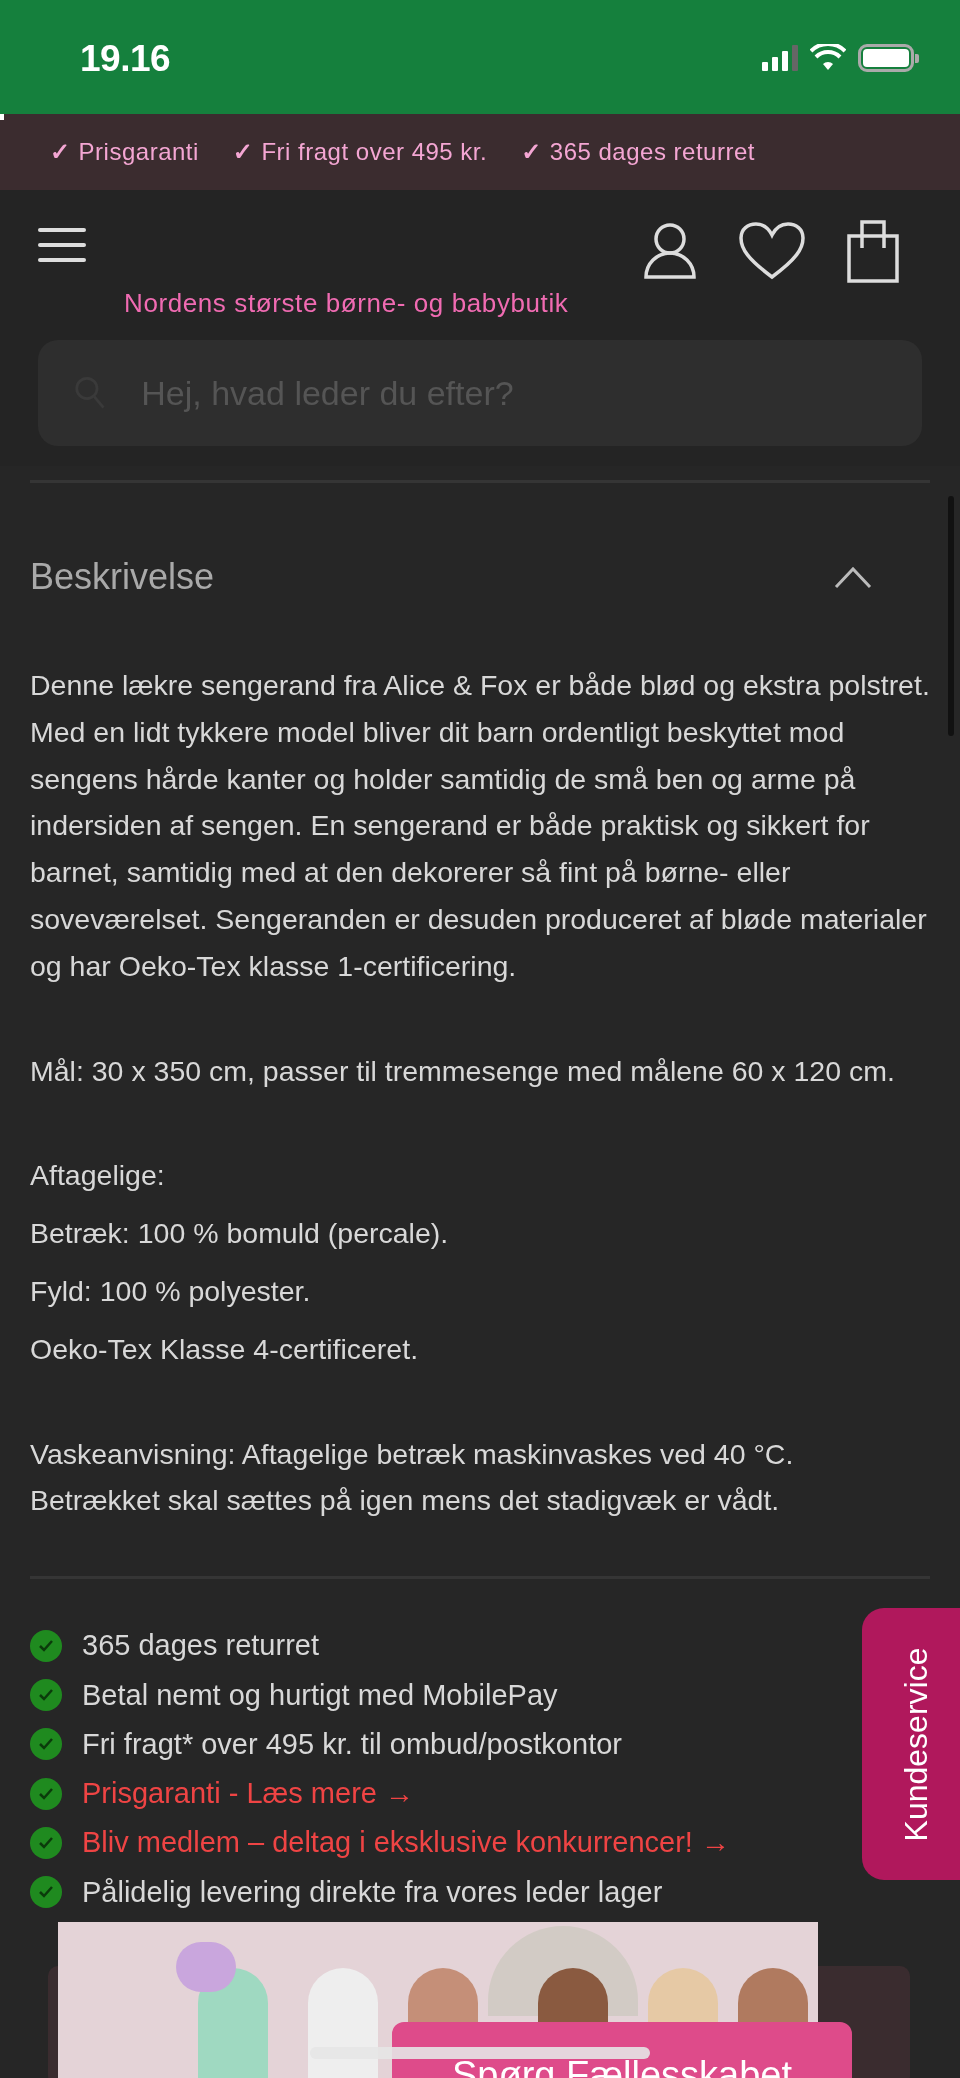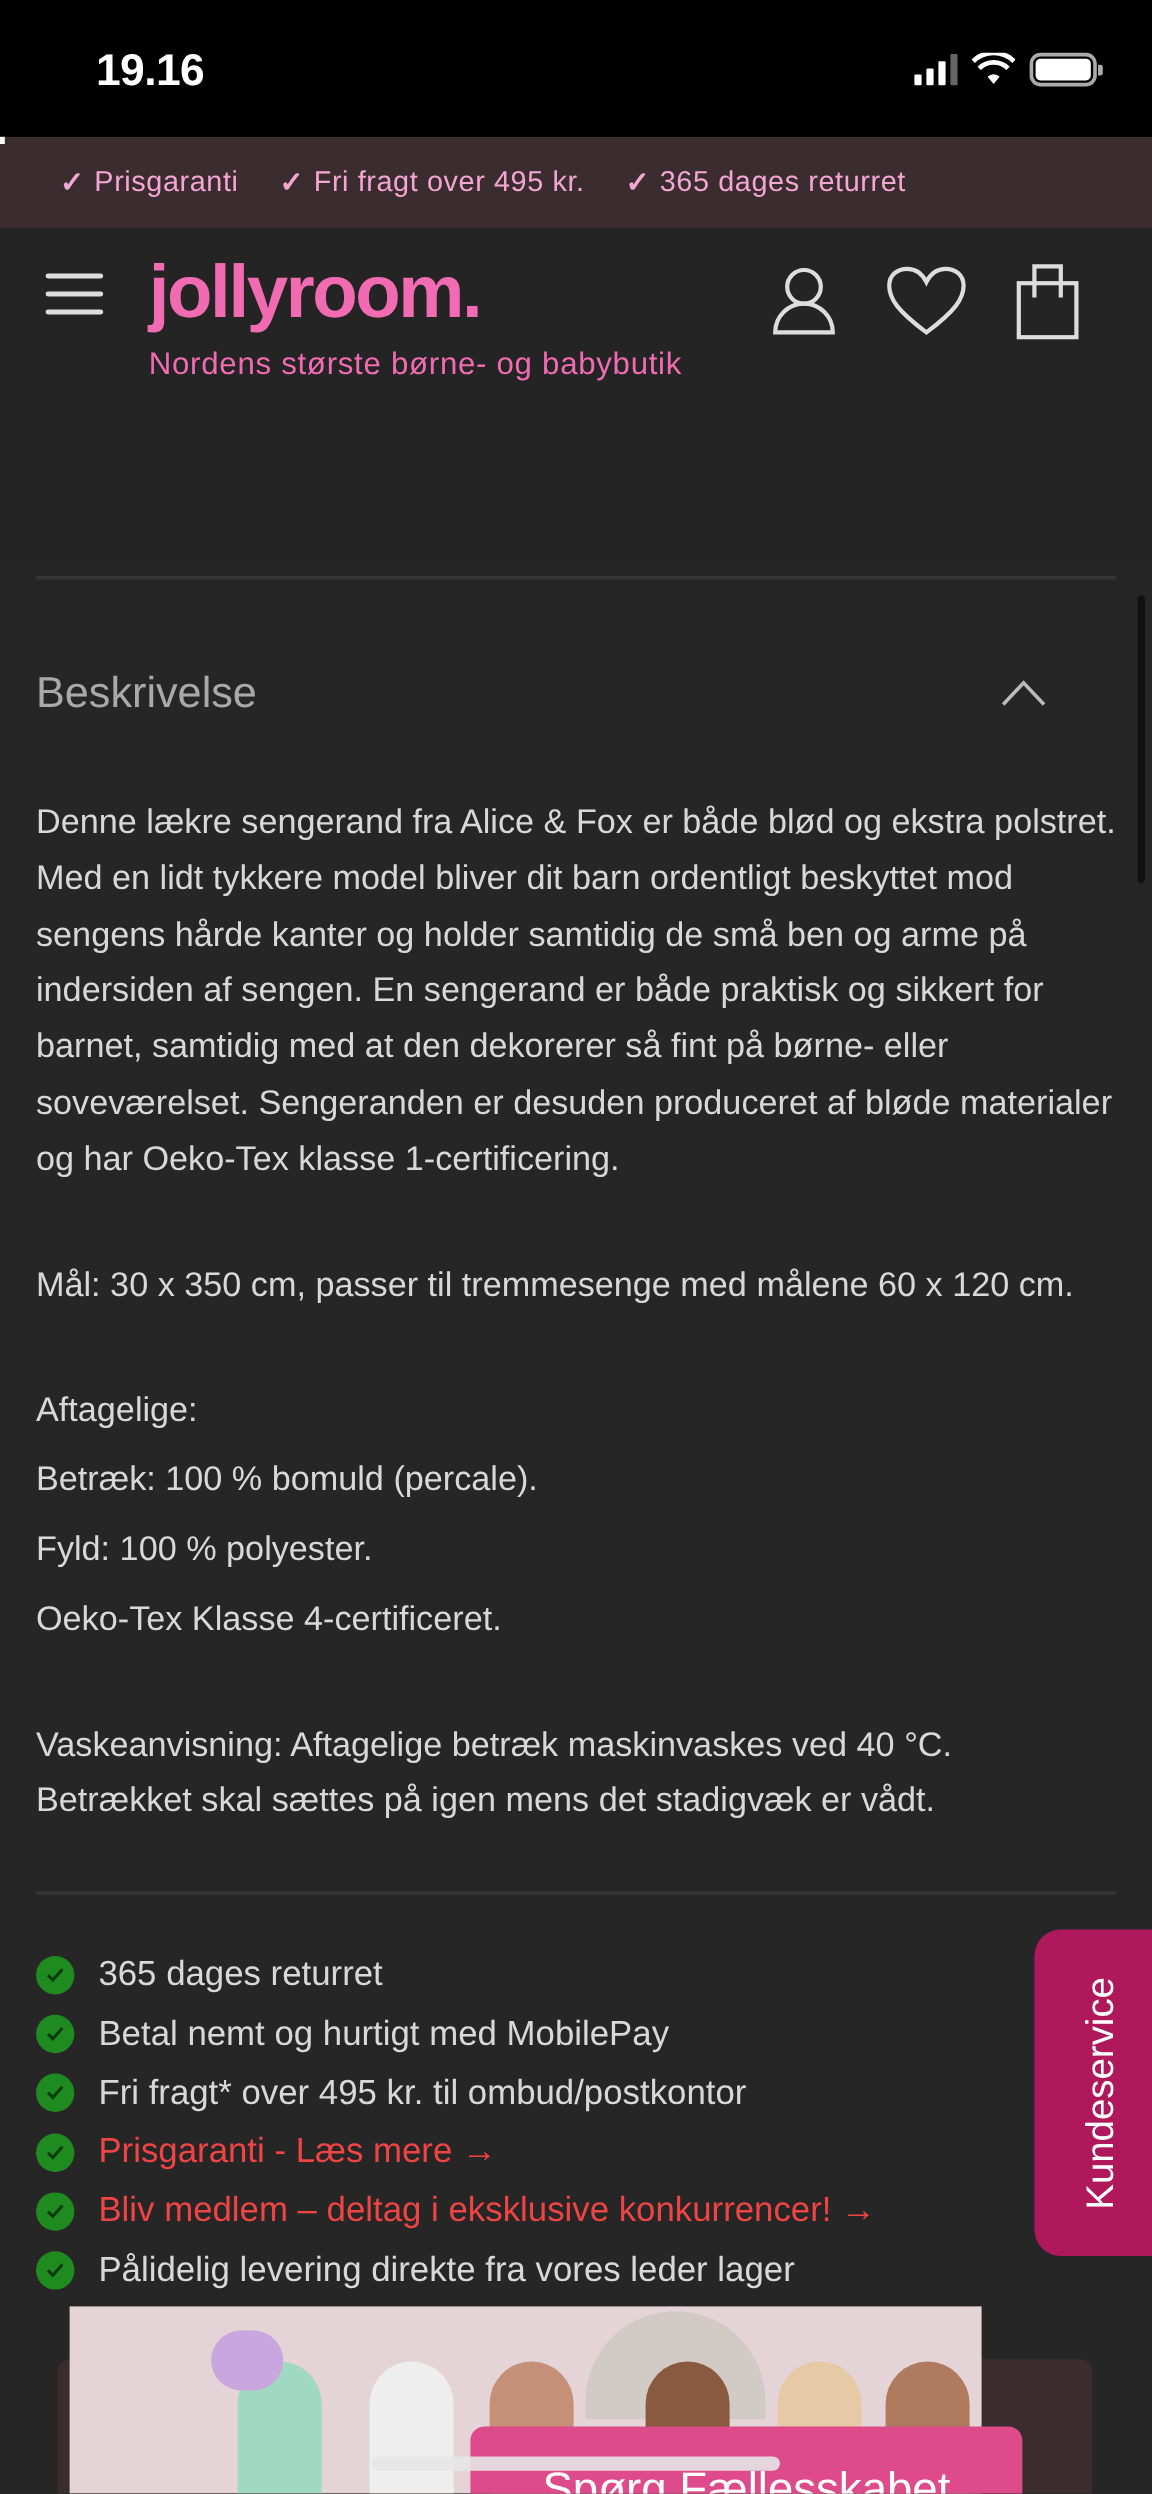--- a/index.html
+++ b/index.html
@@ -1,19 +1,19 @@
 <!DOCTYPE html>
 <html><head>
 <meta charset="utf-8">
 <style>
   * { box-sizing: border-box; margin: 0; padding: 0; }
   html, body { width: 960px; height: 2078px; overflow: hidden; background: #262626; }
   body { font-family: "Liberation Sans", sans-serif; color: #dcdcdc; position: relative; }
 
-  .status-bar { height: 114px; background: #000000; position: relative; }
+  .status-bar { height: 114px; background: #15803d; position: relative; }
   .status-time { position: absolute; left: 80px; top: 38px; font-size: 37px; font-weight: bold; color: #fff; letter-spacing: -0.5px; }
   .status-icons { position: absolute; right: 46px; top: 44px; display: flex; align-items: center; gap: 12px; }
   .signal { display: flex; align-items: flex-end; gap: 4px; height: 26px; }
   .signal span { width: 6px; background: #fff; border-radius: 1px; }
   .signal span.dim { background: #666; }
   .battery { width: 56px; height: 28px; border: 3px solid #aaa; border-radius: 9px; padding: 2px; position: relative; }
   .battery-fill { width: 100%; height: 100%; background: #fff; border-radius: 4px; }
   .battery::after { content: ""; position: absolute; right: -8px; top: 7px; width: 4px; height: 9px; background: #aaa; border-radius: 0 2px 2px 0; }
 
   .usp-bar { height: 76px; background: #3b2c2f; display: flex; align-items: center; padding-left: 50px; gap: 34px; }
@@ -97,34 +97,40 @@
     <span>365 dages returret</span>
   </div>
 </div>
 
 <div class="header">
   <div class="hamburger">
       <span></span>
       <span></span>
       <span></span>
     </div>
-  <div class="logo">jollyroom.</div>
   <div class="tagline">Nordens største børne- og babybutik</div>
   <div class="header-icons">
     <svg width="56" height="60" viewBox="0 0 56 60">
       <circle cx="28" cy="18" r="14" stroke="#ddd" stroke-width="3.5" fill="none"></circle>
       <path d="M4 56 A24 24 0 0 1 52 56 Z" stroke="#ddd" stroke-width="3.5" fill="none"></path>
     </svg>
     <svg width="68" height="60" viewBox="0 0 68 60">
       <path d="M34 56 C10 38 3 28 3 17 C3 8 10 3 18 3 C26 3 31 8 34 14 C37 8 42 3 50 3 C58 3 65 8 65 17 C65 28 58 38 34 56 Z" stroke="#ddd" stroke-width="3.5" fill="none"></path>
     </svg>
     <svg width="54" height="66" viewBox="0 0 54 66">
       <rect x="3" y="18" width="48" height="45" stroke="#ddd" stroke-width="3.5" fill="none"></rect>
       <path d="M16 30 V4 H38 V30" stroke="#ddd" stroke-width="3.5" fill="none"></path>
     </svg>
+  </div>
+  <div class="search">
+    <svg width="34" height="38" viewBox="0 0 34 38">
+      <circle cx="14" cy="14" r="11" stroke="#3a3a3a" stroke-width="3" fill="none"></circle>
+      <line x1="22" y1="23" x2="32" y2="35" stroke="#3a3a3a" stroke-width="3"></line>
+    </svg>
+    <input class="search-input" type="text" placeholder="Hej, hvad leder du efter?" style="">
   </div>
 </div>
 
 <div class="scroll-track"></div>
 
 <div class="content">
   <div style="height:14px;"></div>
   <div class="divider"></div>
 
   <div class="section-head">

